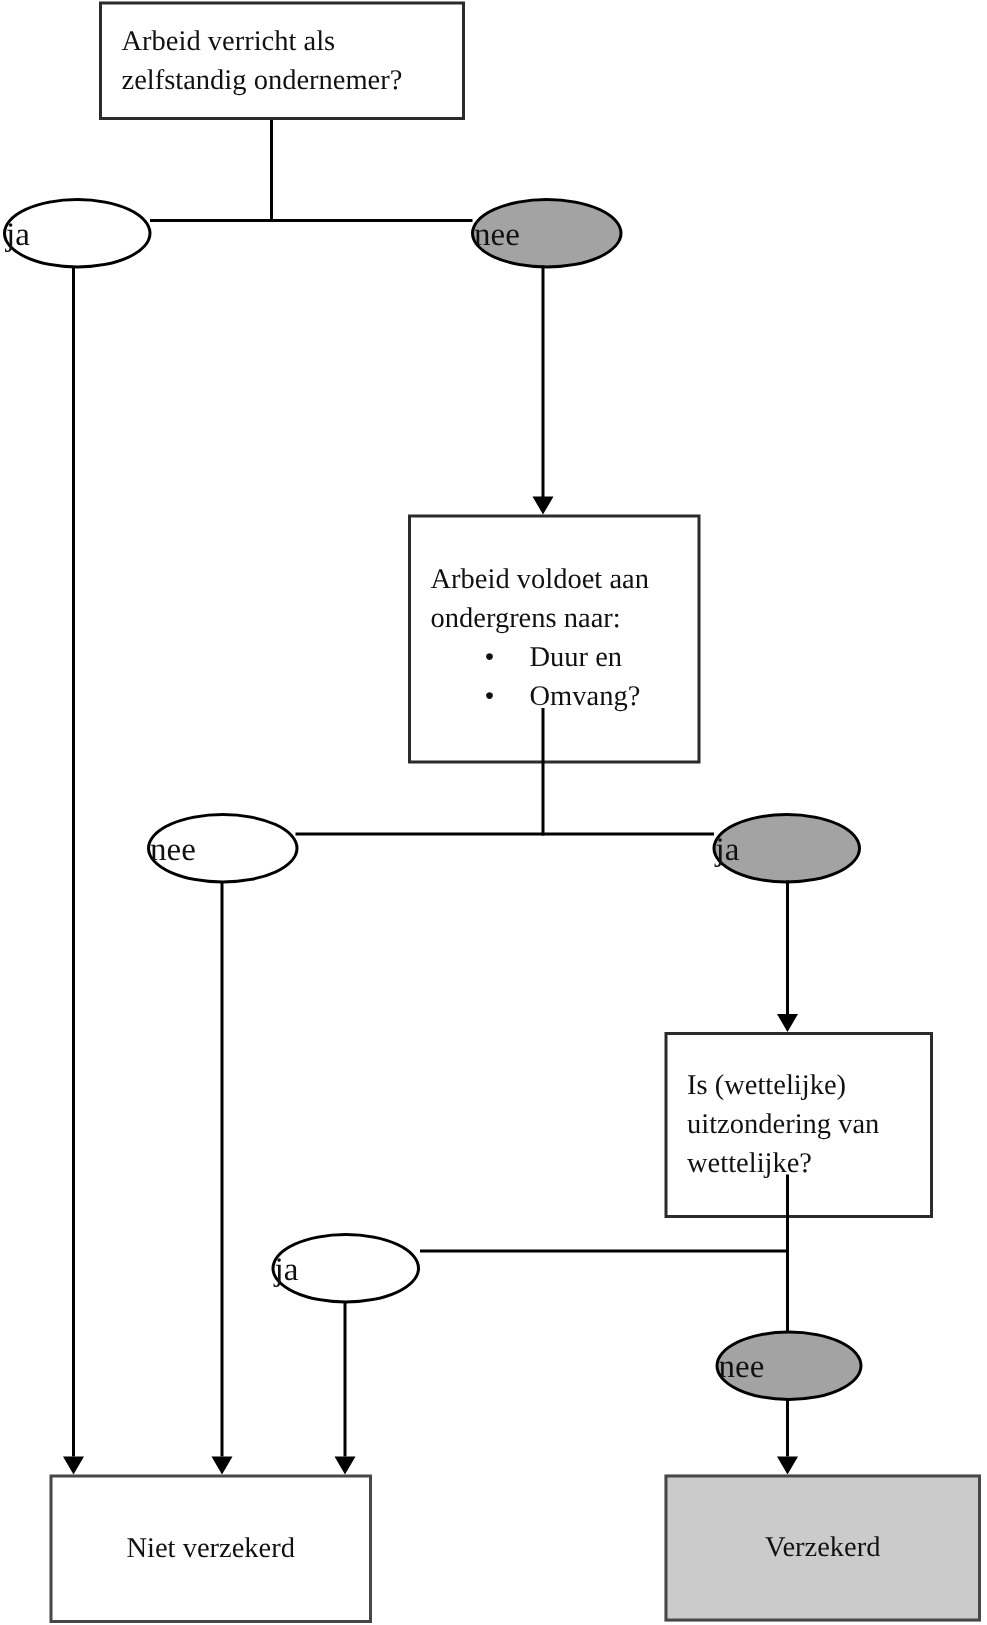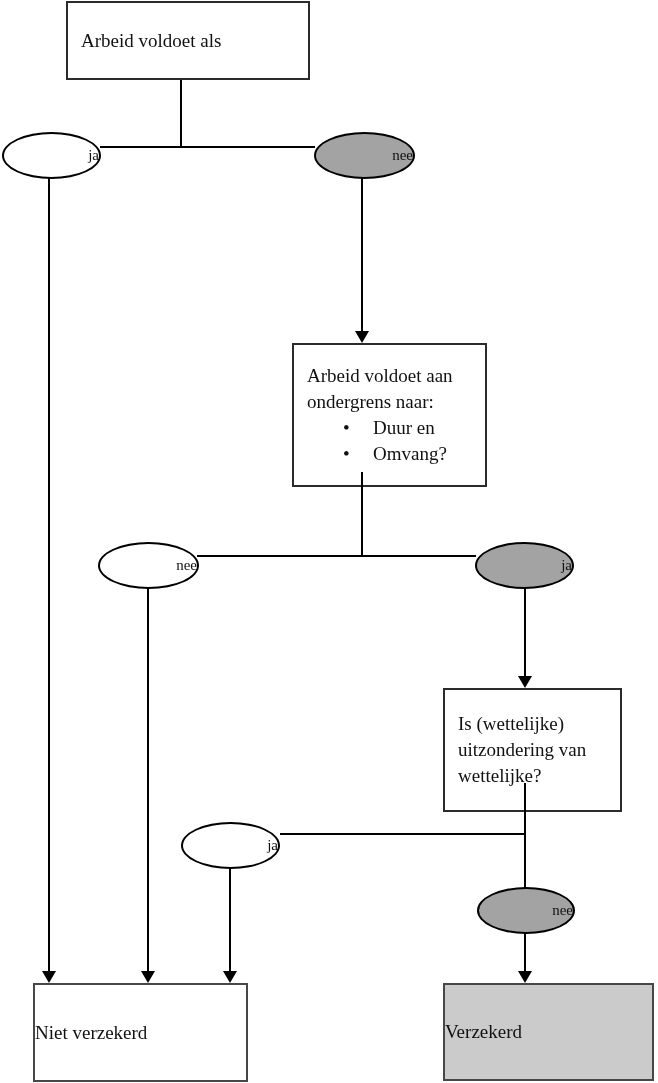--- a/index.html
+++ b/index.html
@@ -23,35 +23,35 @@
   .question {
     display: flex;
     flex-direction: column;
     justify-content: center;
     padding-left: 13px;
     padding-right: 6px;
   }
   .result {
     display: flex;
     align-items: center;
-    justify-content: flex-start;
+    justify-content: center;
     border-color: #474747;
   }
   .result.positive { background: var(--color-outcome-positive-fill, #cbcbcb); }
   .result.negative { background: var(--color-outcome-negative-fill, #ffffff); }
   .ellipse {
     position: absolute;
     box-sizing: border-box;
     border: 2px solid #000000;
     border-radius: 50%;
     background: #ffffff;
     display: flex;
     align-items: center;
-    justify-content: flex-end;
-    font-size: 15px;
+    justify-content: flex-start;
+    font-size: 22px;
   }
   .ellipse.gray { background: var(--color-selected-path-ellipse, #a3a3a3); }
   .vline, .hline { position: absolute; background: var(--color-line, #000000); }
   .vline { width: 2px; }
   .hline { height: 2px; }
   .arrowhead {
     position: absolute;
     width: 0; height: 0;
     border-left: 7px solid transparent;
     border-right: 7px solid transparent;
@@ -59,40 +59,41 @@
   }
   .bullet-row { display: flex; }
   .bullet-glyph { margin-left: 36px; width: 30px; text-align: left; }
 </style>
 </head>
 <body>
 
 <div id="flowchart">
 
   <div class="box question" style="left:66px; top:1px; width:244px; height:79px;">
-    <div>Arbeid voldoet als</div>
+    <div>Arbeid verricht als</div>
+    <div>zelfstandig ondernemer?</div>
   </div>
 
   <div class="vline" style="left:180px; top:80px; height:68px;"></div>
   <div class="hline" style="left:100px; top:146px; width:215px;"></div>
 
   <div class="ellipse" style="left:2px; top:132px; width:99px; height:47px;">
     <span>ja</span>
   </div>
   <div class="ellipse gray" style="left:314px; top:132px; width:101px; height:47px;">
     <span>nee</span>
   </div>
 
   <div class="vline" style="left:48px; top:178px; height:793px;"></div>
   <div class="arrowhead" style="left:42px; top:971px;"></div>
 
   <div class="vline" style="left:361px; top:177px; height:155px;"></div>
   <div class="arrowhead" style="left:355px; top:331px;"></div>
 
-  <div class="box question" style="left:292px; top:343px; width:195px; height:144px;">
+  <div class="box question" style="left:272px; top:343px; width:195px; height:166px;">
     <div>Arbeid voldoet aan</div>
     <div>ondergrens naar:</div>
     <div class="bullet-row">
       <span class="bullet-glyph">•</span>
       <span>Duur en</span>
     </div>
     <div class="bullet-row">
       <span class="bullet-glyph">•</span>
       <span>Omvang?</span>
     </div>

